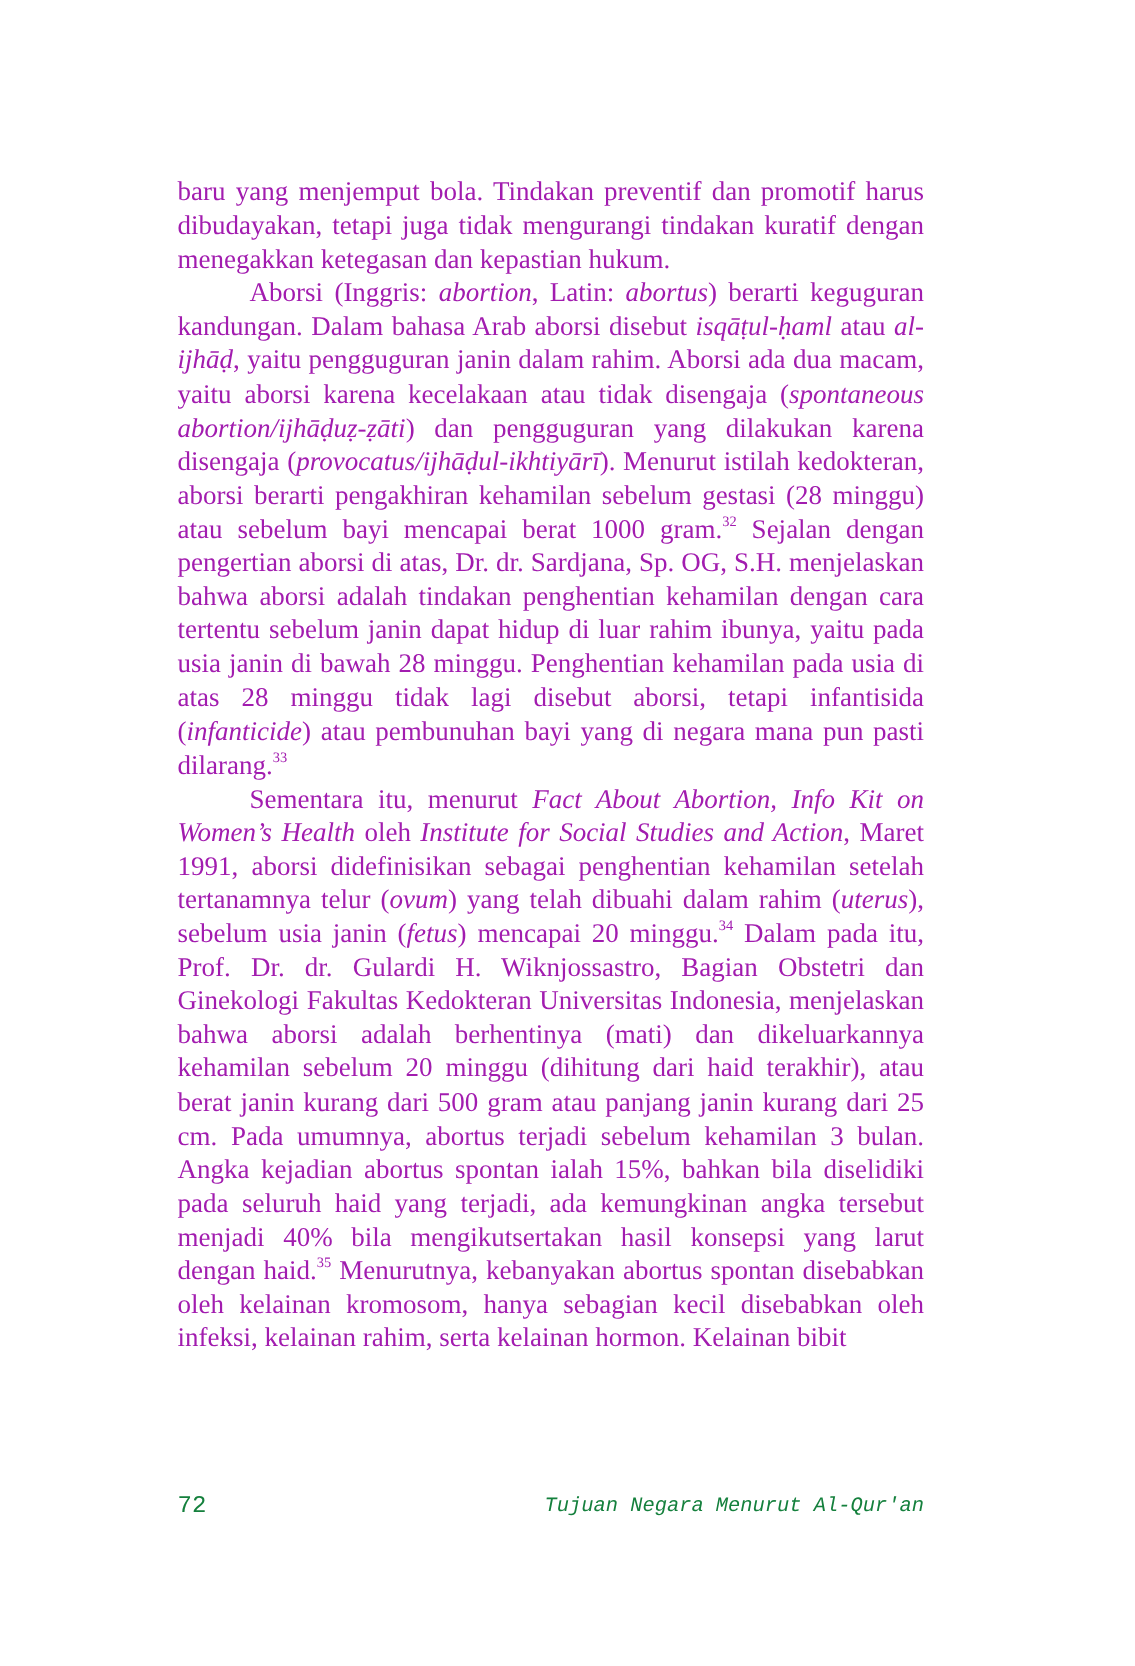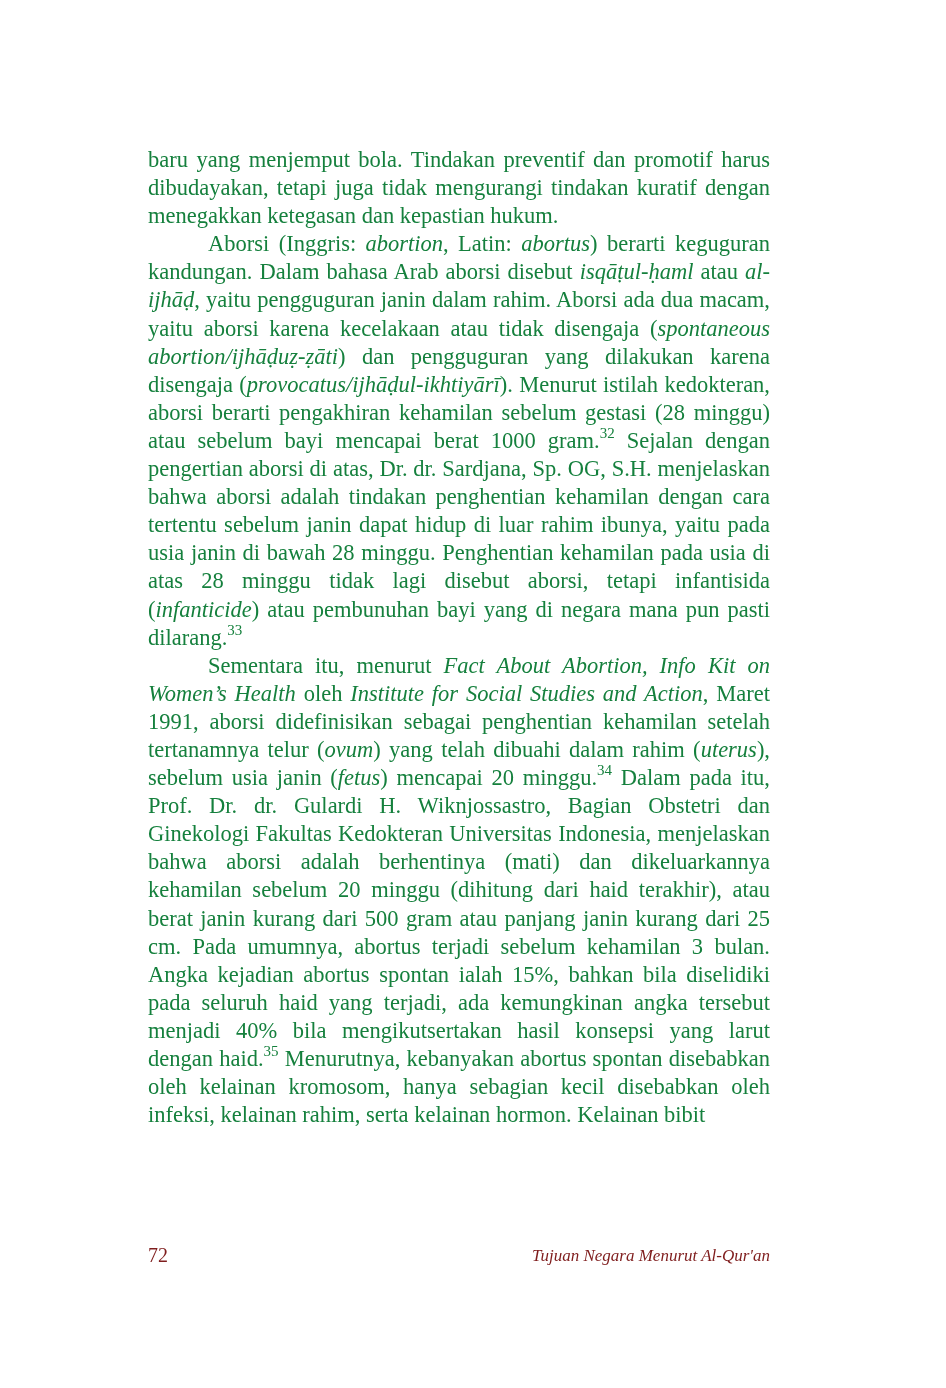--- a/index.html
+++ b/index.html
@@ -1,30 +1,30 @@
 <!DOCTYPE html>
 <html><head>
 <meta charset="utf-8">
 <style>
   html, body { margin: 0; padding: 0; background: #ffffff; }
   body { width: 946px; height: 1388px; position: relative; overflow: hidden; }
   .page {
     position: absolute; left: 148px; top: 146px; width: 622px;
     font-family: "Liberation Serif", "DejaVu Serif", serif;
-    font-size: 22.5px; line-height: 28.1px; color: #15803d;
+    font-size: 22.5px; line-height: 28.1px; color: #a21caf;
   }
   .p { margin: 0; text-align: justify; }
   .indent { text-indent: 60px; }
   .heading { margin: 12px 0 0 0; }
   .heading .marker { display: inline-block; width: 37px; }
   i { font-style: italic; }
-  sup { font-size: 15px; line-height: 0; vertical-align: 0; position: relative; top: -10px; }
+  sup { font-size: 12px; line-height: 0; vertical-align: 0; position: relative; top: -10px; }
   .footer {
     position: absolute; left: 148px; top: 1244px; width: 622px; height: 28px;
-    font-family: Liberation Serif, serif; color: #7f1d1d; text-align: center;
+    font-family: Liberation Mono, monospace; color: #15803d; text-align: center;
   }
   .pagenum { position: absolute; left: 0; top: 0; font-size: 20px; }
   .running { position: absolute; right: 0; top: 2px; font-size: 17px; font-style: italic; margin-left: 36px; }
 </style>
 </head>
 <body>
 
 <div class="page">
   <div id="lead">
       <p class="p"><span>baru yang menjemput bola. Tindakan preventif dan promotif harus dibudayakan, tetapi juga tidak mengurangi tindakan kuratif dengan menegakkan ketegasan dan kepastian hukum.</span></p>

